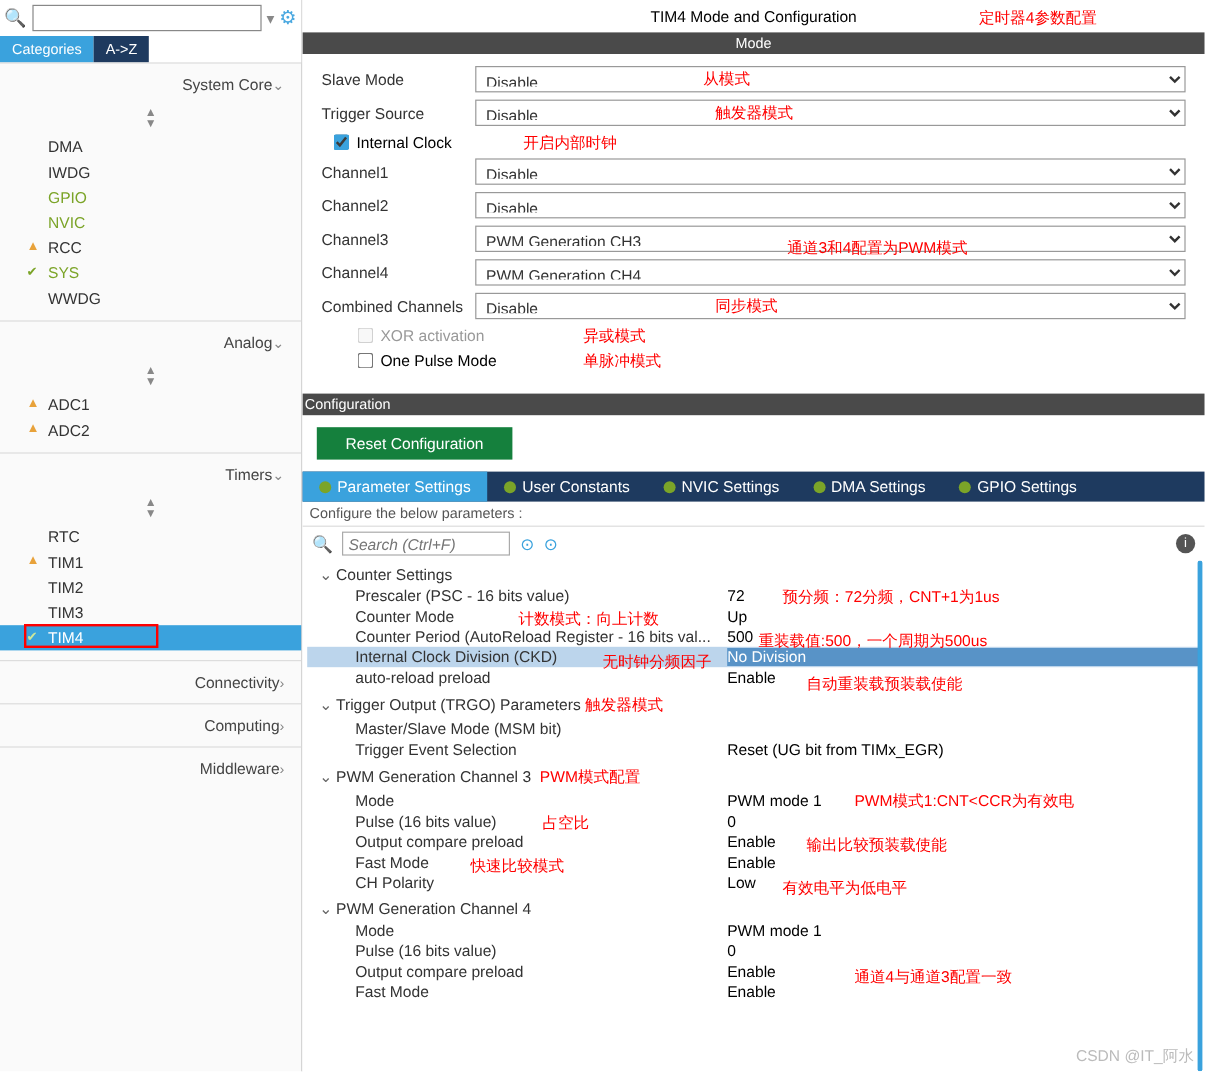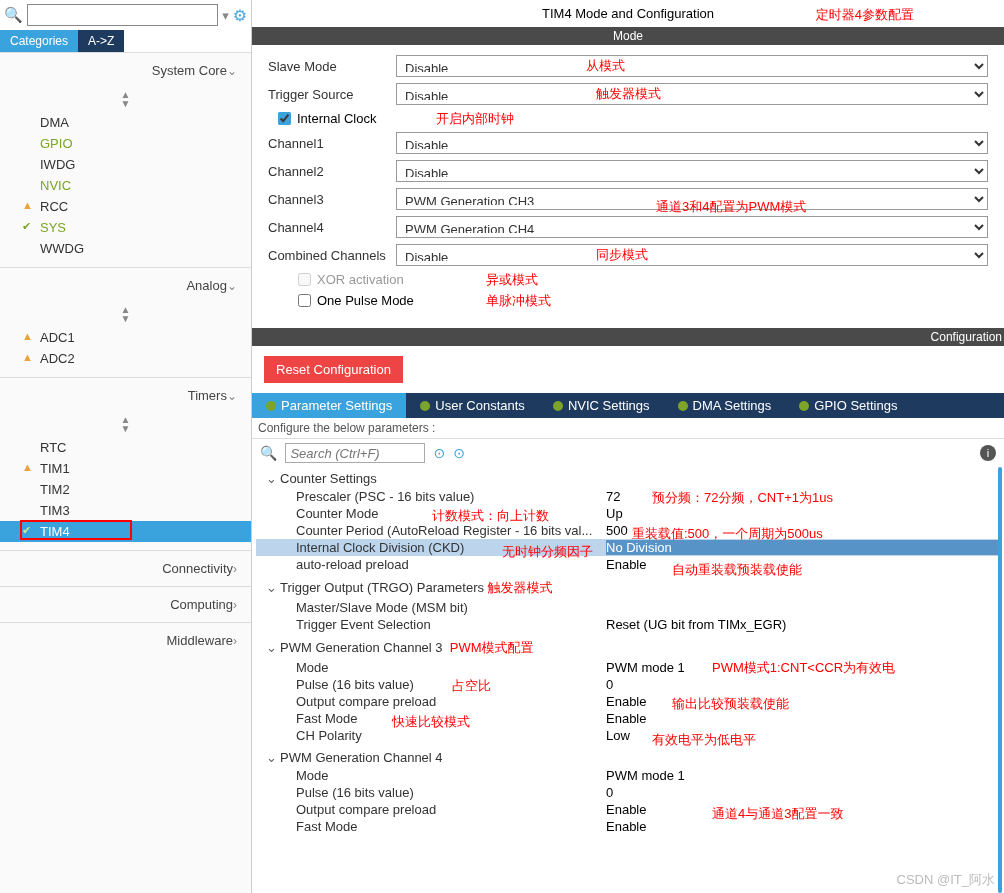--- a/index.html
+++ b/index.html
@@ -28,23 +28,23 @@
 .main{flex:1;display:flex;flex-direction:column;background:#fff;overflow:hidden}
 .title-bar{padding:6px;text-align:center;position:relative}
 .title-bar .ann{position:absolute;color:red;right:90px;top:6px}
 .mode-hdr{background:#4a4a4a;color:#fff;text-align:center;padding:2px;font-size:12px}
 .mode-body{padding:10px 16px 8px 16px}
 .mrow{display:flex;align-items:center;margin-bottom:6px;position:relative}
 .mlbl{width:128px;text-align:left;color:#333;padding-right:6px}
 .msel{flex:1;height:22px;border:1px solid #999;background:#fff;padding:4px 4px;color:#333}
 .mchk{margin-left:0;margin-right:6px;accent-color:#3aa2dd}
 .ann-r{color:red;margin-left:18px;position:absolute}
-.cfg-hdr{background:#4a4a4a;color:#fff;text-align:right;padding:2px;font-size:12px;margin-top:6px}
+.cfg-hdr{background:#4a4a4a;color:#fff;text-align:left;padding:2px;font-size:12px;margin-top:6px}
 .reset-row{padding:10px 12px}
-.reset-btn{background:#ef4444;color:#fff;border:none;padding:6px 12px;cursor:pointer}
+.reset-btn{background:#15803d;color:#fff;border:none;padding:6px 24px;cursor:pointer}
 .cfg-tabs{display:flex;background:#1e3a5f}
 .cfg-tab{padding:5px 14px;color:#fff;cursor:pointer;display:flex;align-items:center;gap:5px;font-size:12px}
 .cfg-tab.on{background:#3aa2dd}
 .dot{width:10px;height:10px;border-radius:50%;background:#7ba428;display:inline-block}
 .cfg-sub{padding:3px 6px;color:#555;font-size:12px;border-bottom:1px solid #ddd}
 .cfg-search-row{display:flex;align-items:center;gap:8px;padding:4px 8px}
 .cfg-search{height:20px;border:1px solid #aaa;padding:0 4px;color:#999;font-style:italic;width:140px}
 .circ{color:#3aa2dd;font-size:14px}
 .info-icon{margin-left:auto;width:16px;height:16px;border-radius:50%;background:#555;color:#fff;text-align:center;line-height:16px;font-size:11px}
 .params{flex:1;overflow:auto;padding:0 4px 10px 4px;position:relative}
@@ -77,22 +77,22 @@
   </div>
 
   <div class="cat-block">
     <div class="cat-head">
         <span>System Core</span>
         <span class="chev">⌄</span>
       </div>
     <div class="sorter">▲<br>▼</div>
     <div class="items">
       <div class="item">DMA</div>
+      <div class="item">IWDG</div>
       <div class="item green">GPIO</div>
-      <div class="item">IWDG</div>
       <div class="item green">NVIC</div>
       <div class="item"><span class="ico warn">▲</span><span>RCC</span></div>
       <div class="item green"><span class="ico chk">✔</span><span>SYS</span></div>
       <div class="item">WWDG</div>
     </div>
   </div>
 
   <div class="cat-block">
     <div class="cat-head">
         <span>Analog</span>

